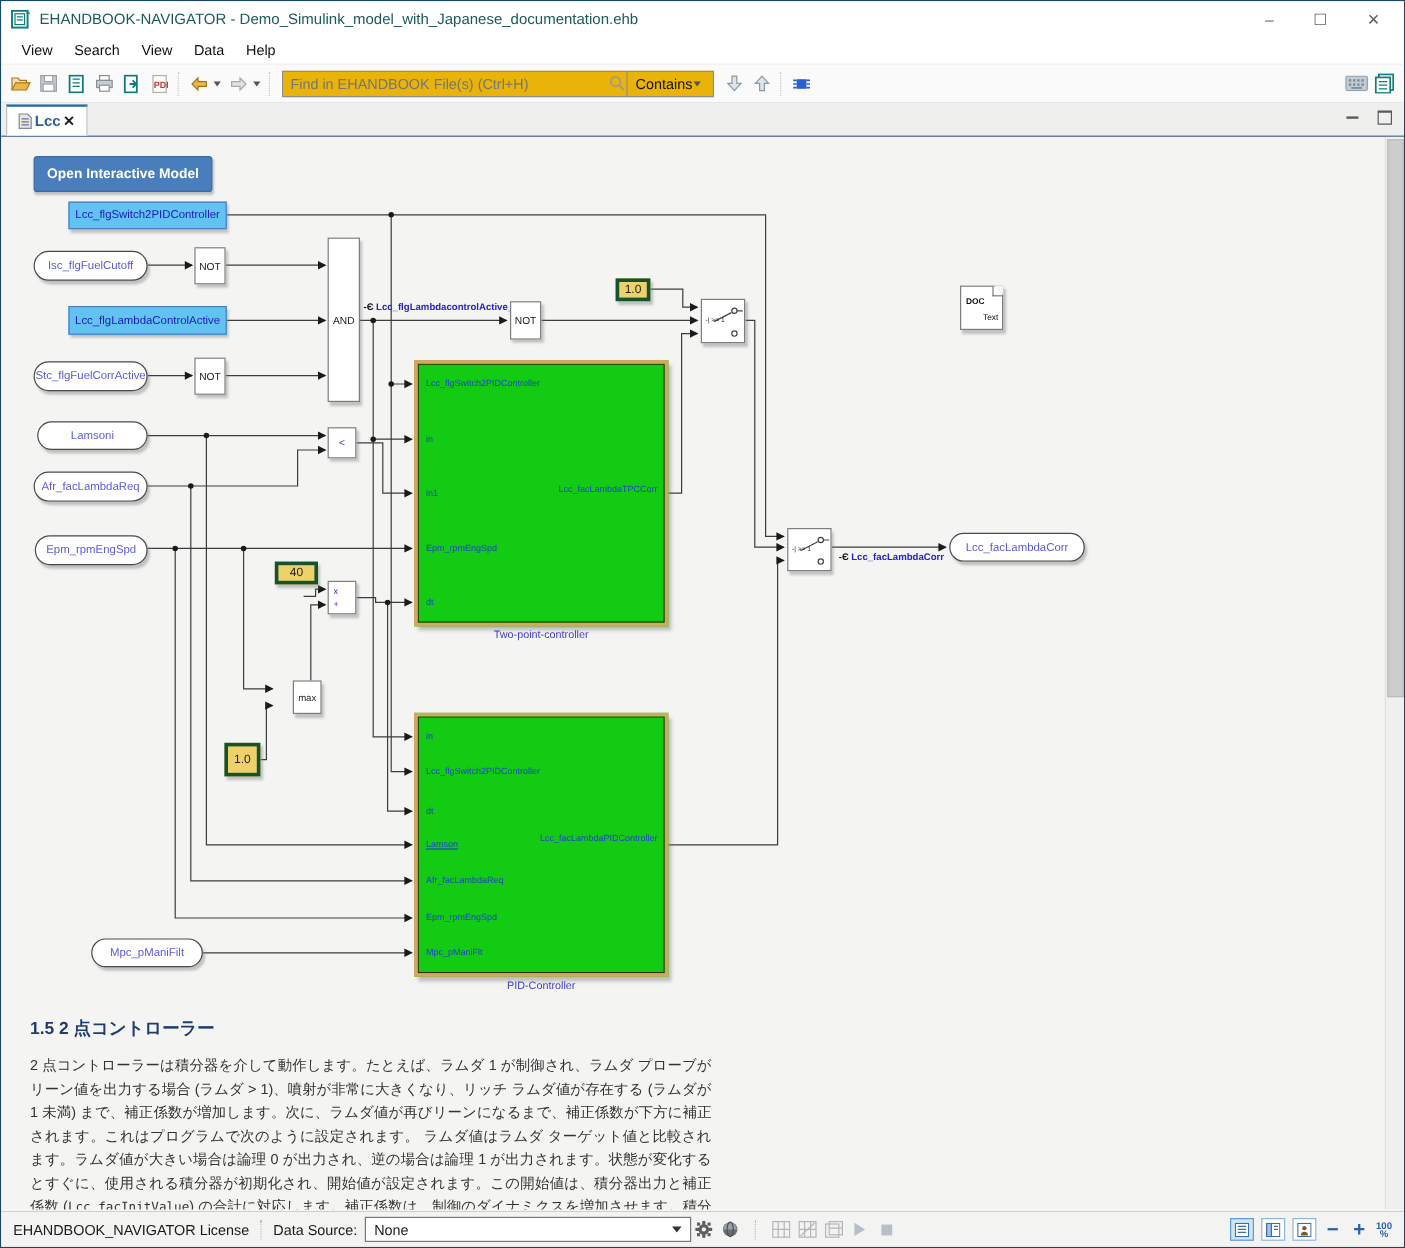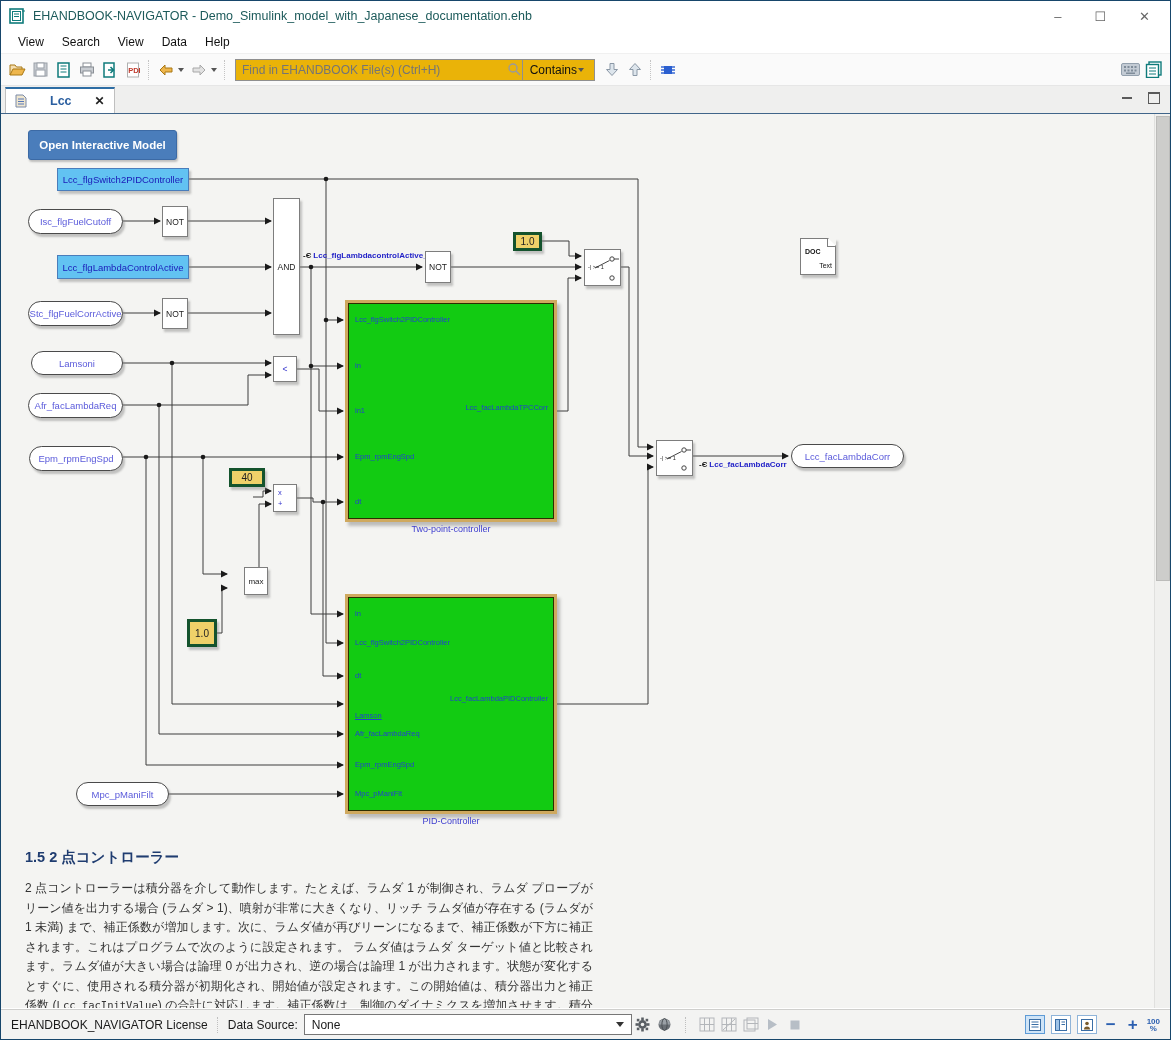--- a/index.html
+++ b/index.html
@@ -16,21 +16,21 @@
   .toolbar{height:31px;display:flex;align-items:center;padding:0 5px;background:#fafafa;border-top:1px solid #f0f0f0;border-bottom:1px solid #e6e6e6;}
   .tbtn{width:23px;height:23px;display:flex;align-items:center;justify-content:center;}
   .tsep{width:1px;height:20px;border-left:1px dotted #c4c4c4;margin:0 4px;}
   .ddarrow{width:0;height:0;border-left:3.5px solid transparent;border-right:3.5px solid transparent;border-top:4px solid #555;margin:0 3px 0 1px;}
   .searchbox{display:flex;align-items:center;height:22px;border:1px solid #8f8f8f;background:#eab308;width:360px;margin:0 5px;box-sizing:border-box;}
   .search-input{border:none;outline:none;flex:1;font-size:12px;padding:0 6px;color:#222;background:transparent;font-family:"Liberation Sans",sans-serif;}
   .contains{display:flex;align-items:center;padding:0 7px;border-left:1px solid #8f8f8f;font-size:12px;color:#111;height:100%;}
   .toolbar-right{margin-left:auto;display:flex;align-items:center;}
   
   .tabbar{position:relative;height:27px;background:#efefee;border-bottom:2px solid #40658a;display:flex;align-items:flex-end;}
-  .tab{margin-left:4px;height:26px;background:#fff;border:1px solid #bfbfbf;border-bottom:none;border-top:2px solid #2e6da4;display:flex;align-items:center;gap:23px;padding:0 9px;box-sizing:border-box;}
+  .tab{margin-left:4px;height:26px;background:#fff;border:1px solid #bfbfbf;border-bottom:none;border-top:2px solid #2e6da4;display:flex;align-items:center;gap:2px;padding:0 9px;box-sizing:border-box;}
   .tablabel{font-size:12.5px;color:#2b5fa0;font-weight:bold;}
   .tabclose{color:#222;font-weight:bold;font-size:12px;}
   .tabbar-right{position:absolute;right:10px;top:6px;display:flex;gap:16px;align-items:center;}
   .ico-min{width:10px;height:4px;border-top:2px solid #5a5a5a;margin-top:3px;}
   .ico-max{width:10px;height:9px;border:1px solid #5a5a5a;border-top:2px solid #5a5a5a;}
   
   .content{position:absolute;left:0;right:0;top:113px;bottom:31px;background:#f4f4f2;overflow:hidden;}
   .scrollbar{position:absolute;top:0;right:0;bottom:0;width:15px;background:#f0f0ee;border-left:1px solid #e0e0de;}
   .thumb{position:absolute;top:2px;left:1px;width:12px;height:463px;background:#cdcdcb;border:1px solid #bcbcba;}
   .diagram{position:absolute;left:0;top:0;right:15px;bottom:0;}
@@ -59,21 +59,21 @@
   .swsvg circle{fill:none;stroke:#444;stroke-width:1;}
   .swsvg line{stroke:#444;stroke-width:1;}
   
   .docs{position:absolute;left:0;top:718px;right:15px;}
   .doc-head{margin:16px 0 12px 24px;font-size:14.5px;font-weight:bold;color:#1f3c70;}
   .doc-para{margin-left:24px;width:568px;font-size:12px;line-height:19.5px;color:#333;text-align:justify;}
   .mono{font-family:"DejaVu Sans Mono",monospace;font-size:10.5px;}
   
   .statusbar{position:absolute;left:0;right:0;bottom:0;height:30px;background:#f3f3f2;border-top:1px solid #cfcfcd;display:flex;align-items:center;padding:0 10px;font-size:12px;color:#1a1a1a;box-sizing:border-box;}
   .ssep{width:1px;height:16px;border-left:1px dotted #bfbfbf;margin:0 9px;}
-  .ds-select{width:328px;height:21px;border:1px solid #777;background:#fff;display:flex;align-items:center;justify-content:space-between;padding:0 7px;font-size:12px;margin-left:6px;box-sizing:border-box;}
+  .ds-select{width:272px;height:21px;border:1px solid #777;background:#fff;display:flex;align-items:center;justify-content:space-between;padding:0 7px;font-size:12px;margin-left:6px;box-sizing:border-box;}
   .ds-caret{width:0;height:0;border-left:4px solid transparent;border-right:4px solid transparent;border-top:5px solid #333;}
   .sbtn{width:22px;height:22px;display:flex;align-items:center;justify-content:center;}
   .sb-right{margin-left:auto;display:flex;align-items:center;gap:6px;}
   .viewbtn{width:20px;height:19px;border:1px solid #8fb4d9;background:#fff;display:flex;align-items:center;justify-content:center;box-sizing:border-box;}
   .viewbtn.sel{background:#cfe4f7;border:1px solid #5e9bd6;}
   .zoomchar{color:#2b5fb0;font-weight:bold;font-size:17px;width:16px;text-align:center;}
   .pct{color:#2b5fb0;font-weight:bold;font-size:8px;line-height:7px;text-align:center;}
 </style>
 </head>
 <body>
@@ -374,21 +374,21 @@
         <span style="position:absolute;left:4px;bottom:3px;color:#3333cc;font-size:7.5px;">+</span>
       </div>
       <div class="blk" style="left:243px;top:453px;width:24px;height:28px;font-size:8px;">max</div>
       <div class="blk const" style="left:186px;top:505px;width:30px;height:28px;">1.0</div>
 
       <div class="blk green" style="left:344px;top:480px;width:212px;height:220px;">
         <div class="gout" style="top:97px;">Lcc_facLambdaPIDController</div>
       <div class="gport" style="top: 12px;">in</div>
           <div class="gport" style="top: 41px;">Lcc_flgSwitch2PIDController</div>
           <div class="gport" style="top: 74px;">dt</div>
-          <div class="gport" style="top: 114px; text-decoration: underline;">Lamson</div>
+          <div class="gport" style="top: 102px; text-decoration: underline;">Lamson</div>
           <div class="gport" style="top: 132px;">Afr_facLambdaReq</div>
           <div class="gport" style="top: 163px;">Epm_rpmEngSpd</div>
           <div class="gport" style="top: 192px;">Mpc_pManiFlt</div>
         </div>
       <div class="gcap" style="left:344px;top:702px;">PID-Controller</div>
 
       <div class="blk" style="left:655px;top:326px;width:37px;height:36px;">
         <svg class="swsvg" width="37" height="36">
             <circle cx="27" cy="9" r="2.2"></circle>
             <circle cx="27" cy="27" r="2.2"></circle>

